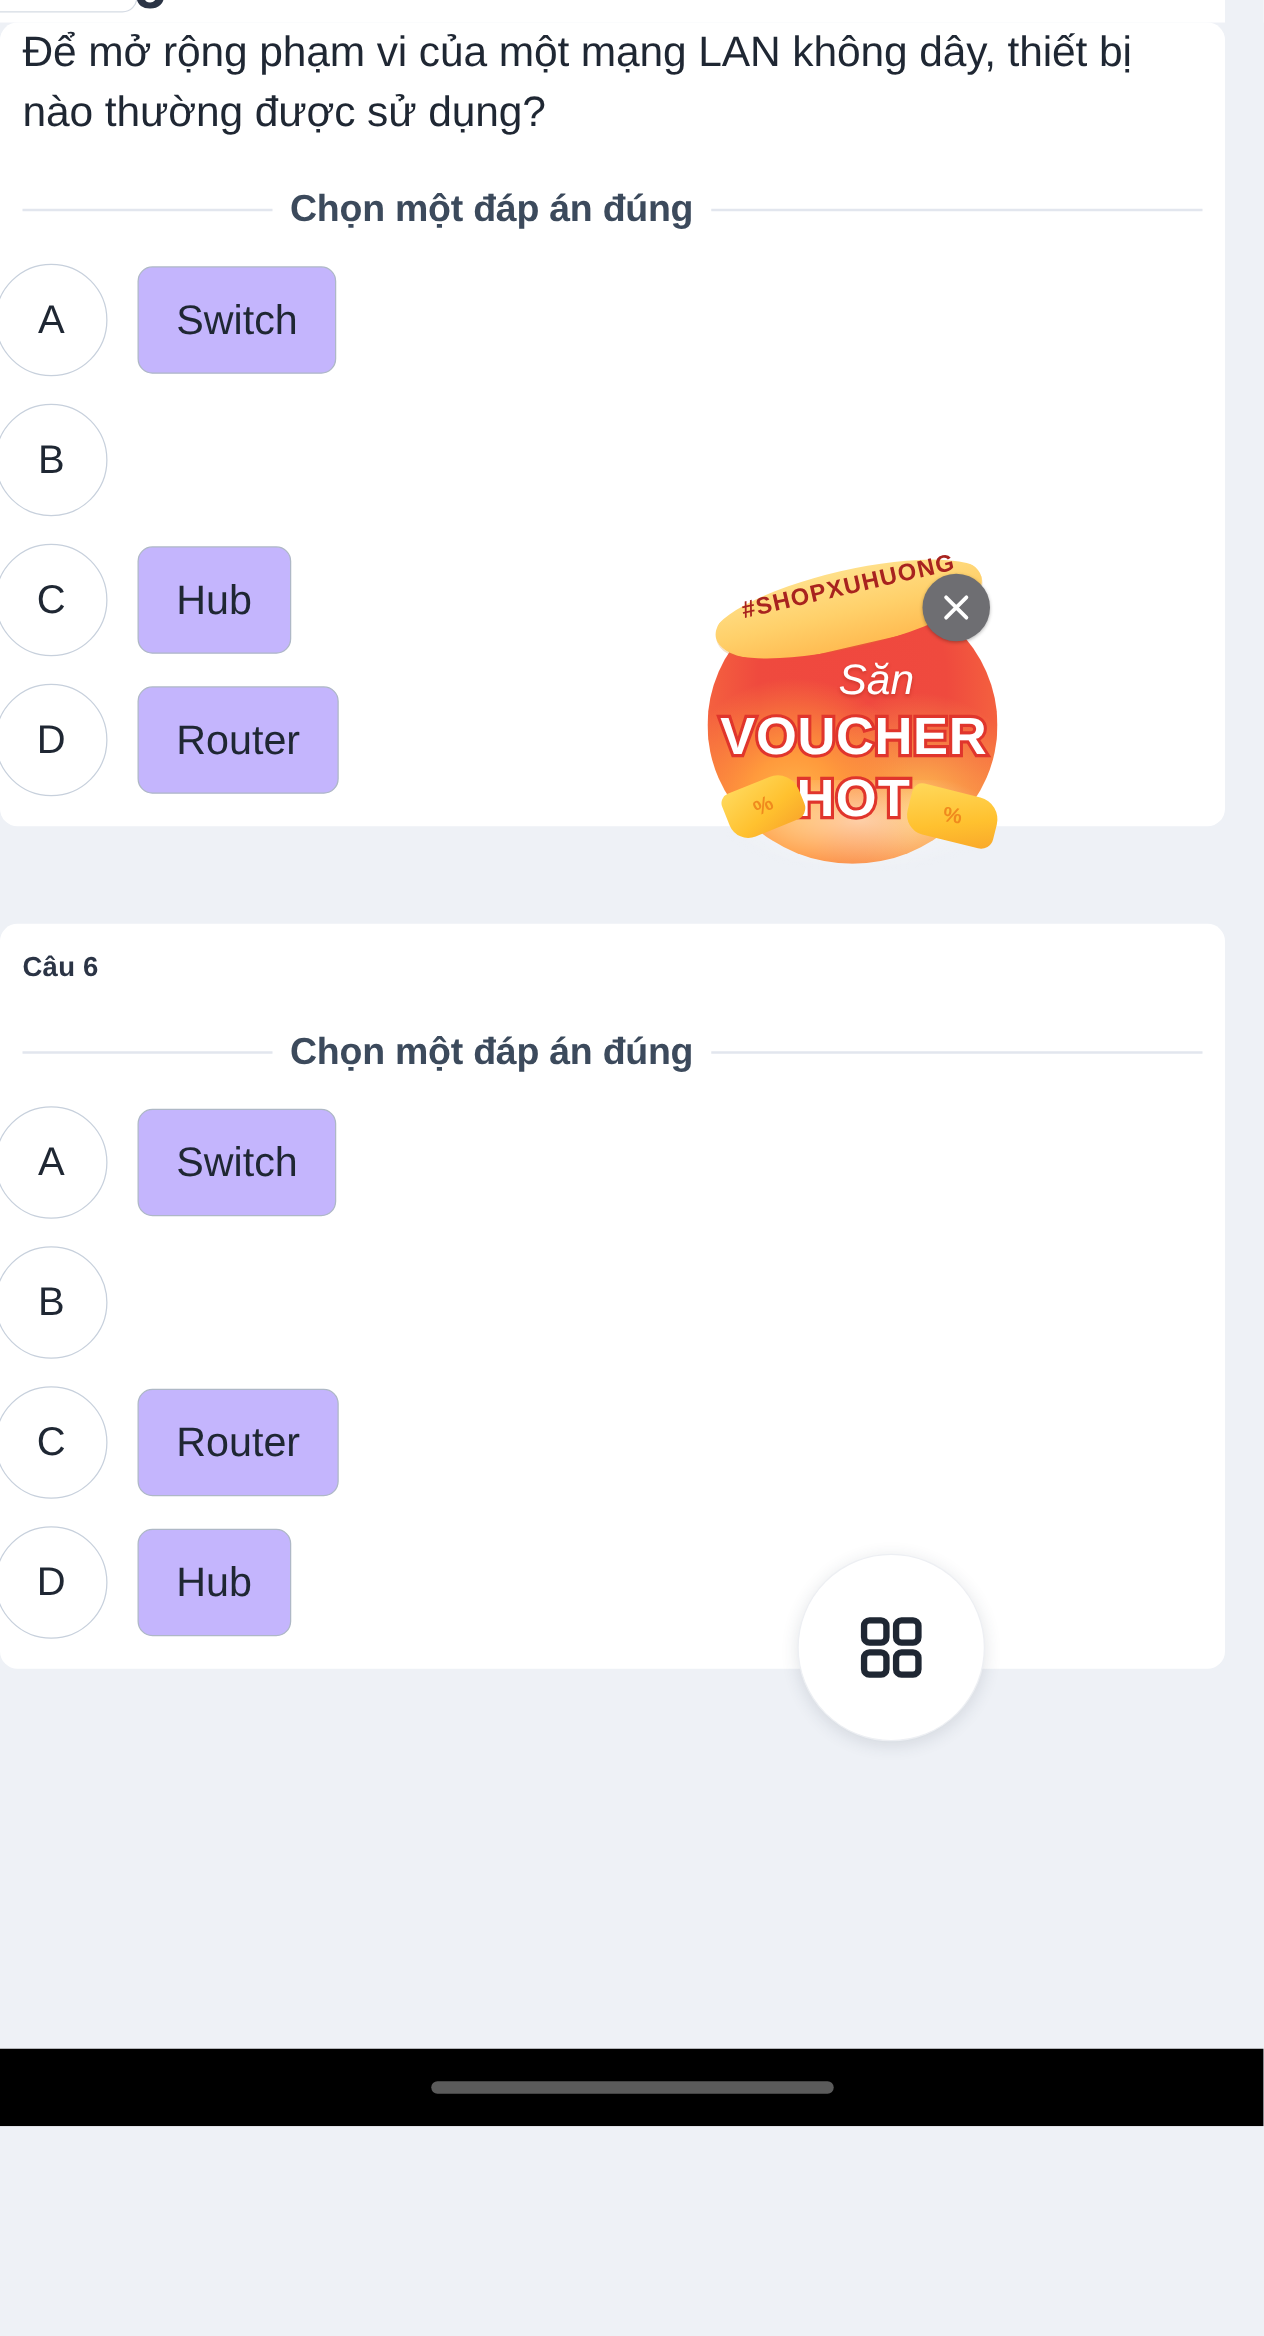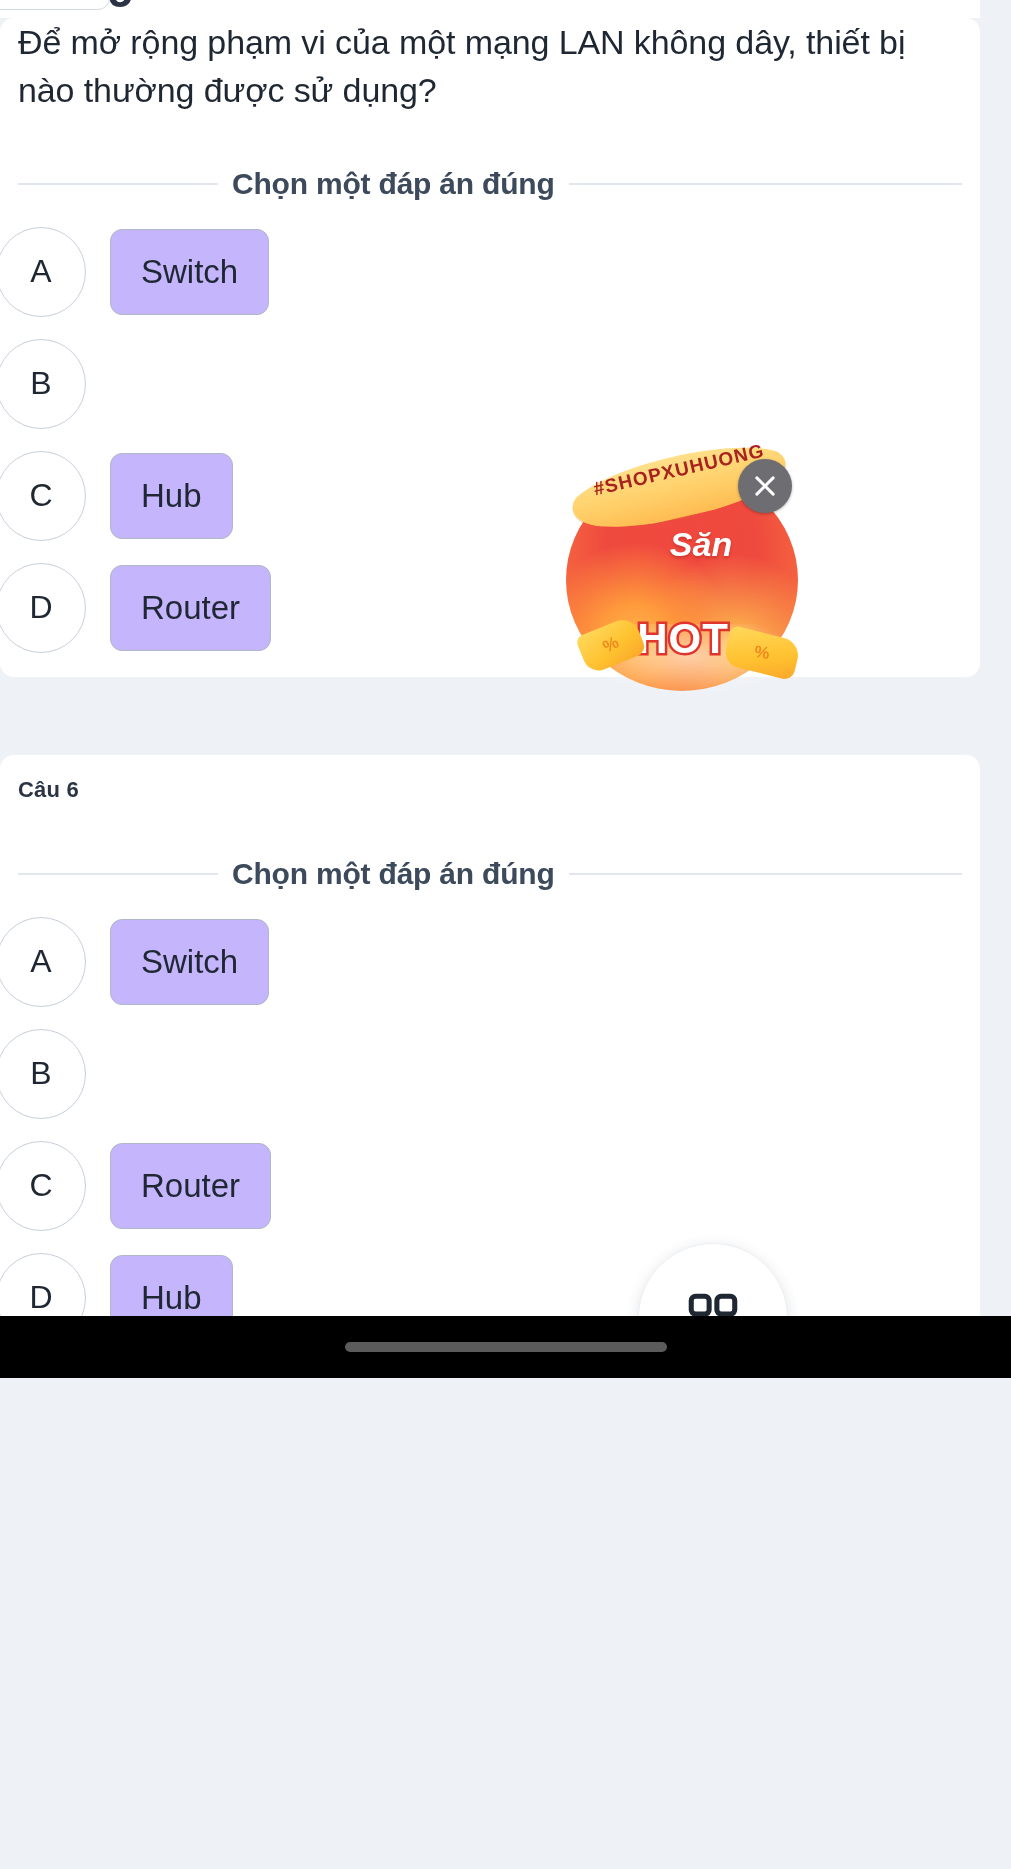--- a/index.html
+++ b/index.html
@@ -8,21 +8,21 @@
     width: 1011px;
     height: 1869px;
     overflow: hidden;
     background: #eef1f6;
     font-family: "Liberation Sans", sans-serif;
   }
 
   .screen {
     position: relative;
     width: 1011px;
-    height: 1378px;
+    height: 1701px;
     background: #eef1f6;
     overflow: hidden;
   }
 
   
   .card {
     position: relative;
     background: #ffffff;
     border-radius: 14px;
     width: 980px;
@@ -50,21 +50,21 @@
     font-weight: 400;
     padding-bottom: 6px;
     letter-spacing: -0.1px;
   }
 
   
   .divider {
     display: flex;
     align-items: center;
     gap: 14px;
-    margin: 46px 0 26px 0;
+    margin: 30px 0 26px 0;
     padding: 0;
   }
   .divider .line {
     flex: 1 1 auto;
     height: 2px;
     background: #e2e6ee;
   }
   .divider .line.short { flex: 0 0 200px; }
   .divider .cap {
     font-size: 30px;
@@ -204,21 +204,21 @@
     white-space: nowrap;
   }
 
   .ad-san {
     position: absolute;
     left: 0; right: 0;
     top: 78px;
     text-align: center;
     font-size: 34px;
     font-style: italic;
-    font-weight: bold;
+    font-weight: normal;
     color: #ffffff;
     text-shadow: 0 2px 3px rgba(160,30,20,0.45);
     padding-left: 36px;
   }
   .ad-voucher {
     position: absolute;
     left: 0; right: 0;
     top: 118px;
     text-align: center;
     font-size: 42px;
@@ -410,20 +410,21 @@
 
   <div class="edge-strip"></div>
 
   <div class="ad">
     <div class="ad-blob"></div>
 
     <div class="ad-ribbon"></div>
     <div class="ad-ribbon-text">#SHOPXUHUONG</div>
 
     <div class="ad-san">Săn</div>
+    <div class="ad-voucher">VOUCHER</div>
     <div class="ad-hot">HOT</div>
 
     <div class="coupon left">
       <span class="pct">%</span>
     </div>
     <div class="coupon right">
       <span class="pct">%</span>
     </div>
 
     <div class="ad-close">

